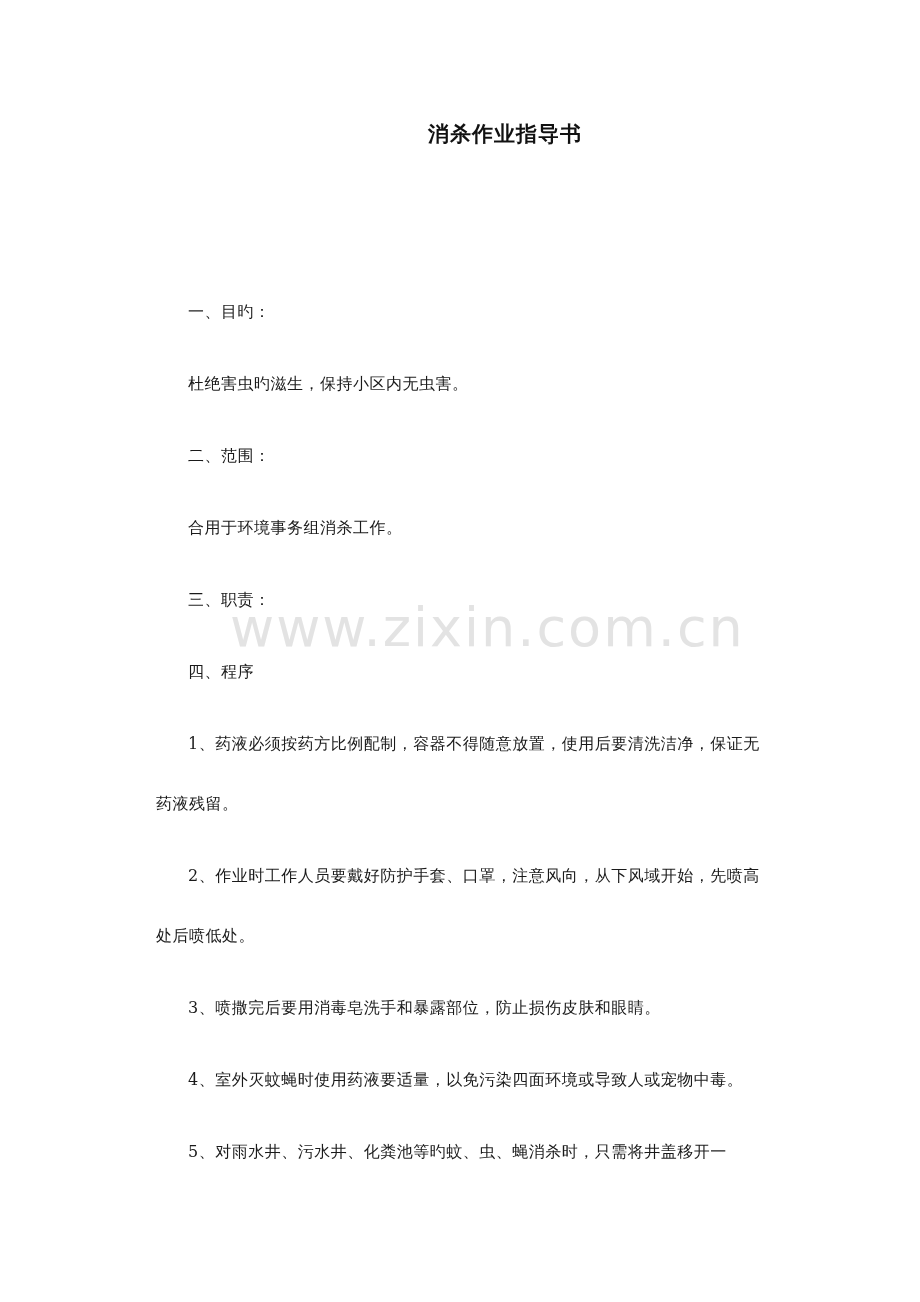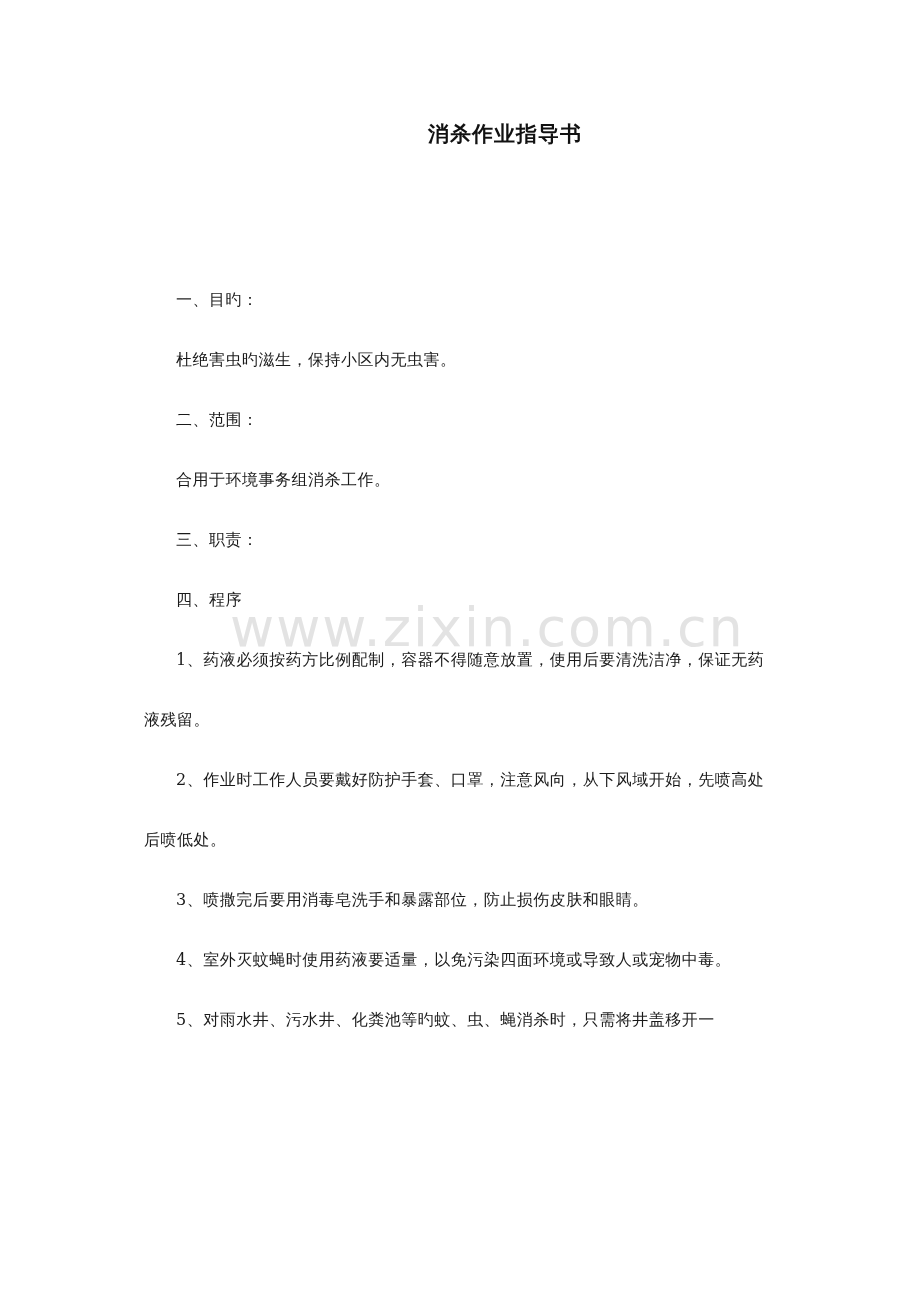--- a/index.html
+++ b/index.html
@@ -37,21 +37,21 @@
     }
     .body {
       position: absolute;
       left: 144px;
       top: 270px;
       width: 632px;
       font-size: 16px;
       line-height: 60px;
     }
     .para {
-      margin: 0;
+      margin: 12px;
       text-indent: 32px;
       letter-spacing: 0.5px;
     }
     .watermark {
       position: absolute;
       left: 230px;
       top: 596px;
       font-family: "DejaVu Sans", "Liberation Sans", sans-serif;
       font-size: 54px;
       color: #e3e3e3;

